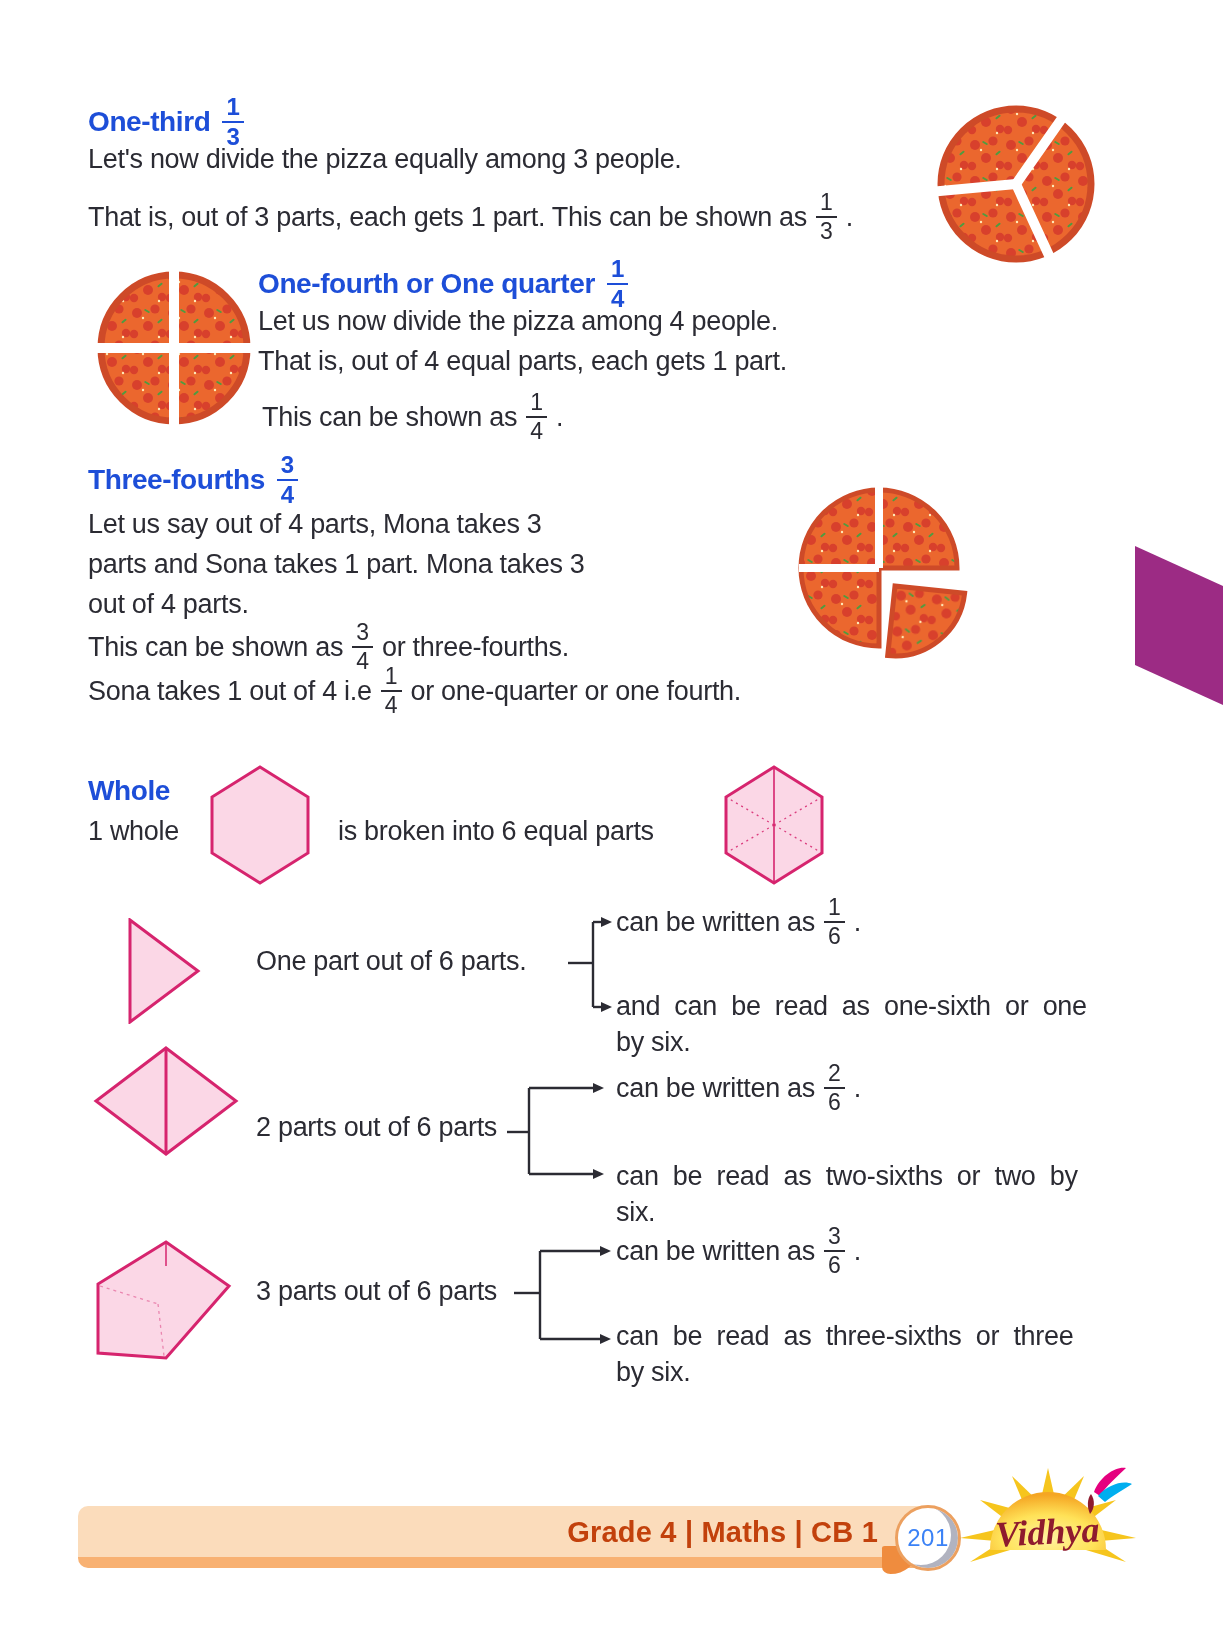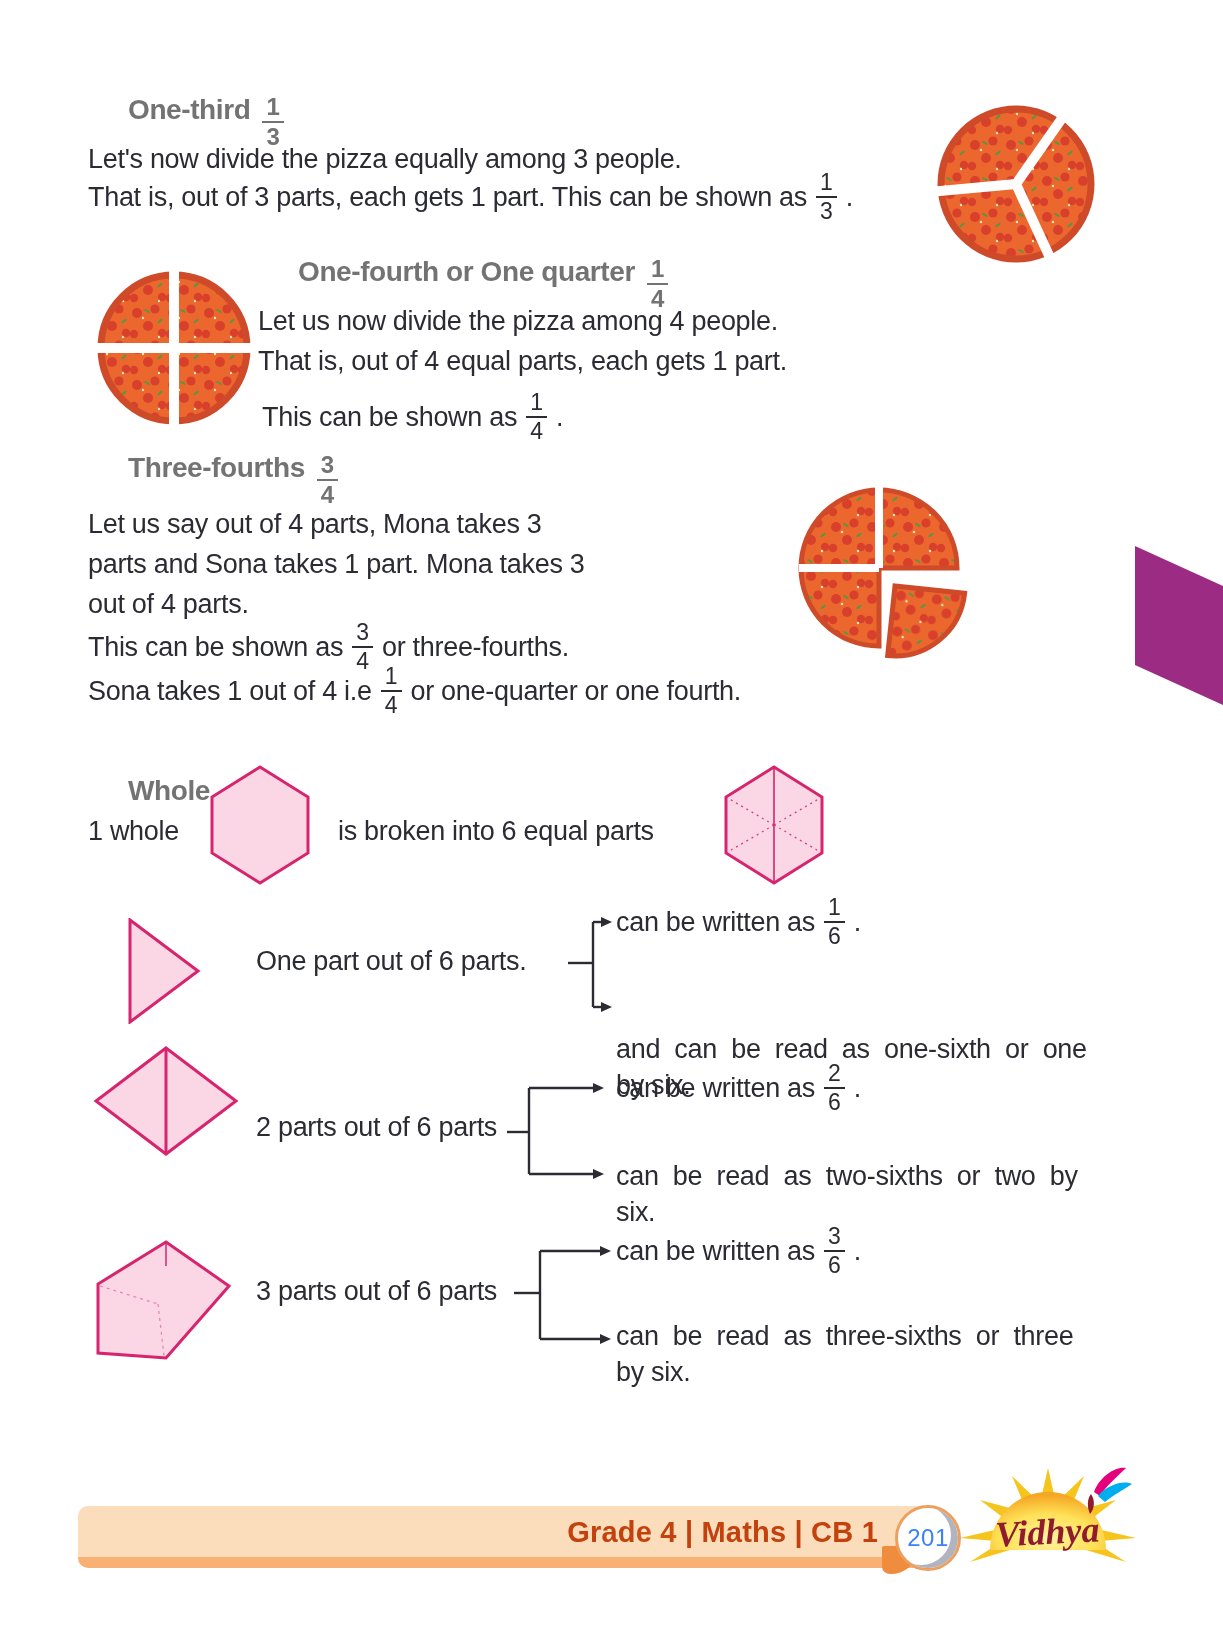--- a/index.html
+++ b/index.html
@@ -1,22 +1,22 @@
 <!DOCTYPE html>
 <html><head>
 <meta charset="utf-8">
 <style>
   html,body{margin:0;padding:0;background:#fff;}
   .page{position:relative;width:1223px;height:1625px;background:#ffffff;overflow:hidden;
         font-family:"Liberation Sans",sans-serif;color:#2b2b33;}
   .abs{position:absolute;}
   .body-line{font-size:27px;line-height:38px;letter-spacing:-0.3px;white-space:nowrap;}
   .frac-line{display:flex;align-items:center;height:58px;font-size:27px;letter-spacing:-0.3px;white-space:nowrap;}
-  .heading{display:flex;gap:10px;color:#737373;font-weight:700;
-           font-size:28px;letter-spacing:-0.4px;white-space:nowrap;margin-left:40px;}
+  .heading{display:flex;align-items:center;gap:10px;color:#1d4ed8;font-weight:700;
+           font-size:28px;letter-spacing:-0.4px;white-space:nowrap;}
   .frac{display:inline-flex;flex-direction:column;align-items:center;font-size:23px;
         line-height:1.08;margin:0 9px;letter-spacing:0;}
   .frac .num{border-bottom:2.5px solid currentColor;padding:0 4px 1px;}
   .frac .den{padding-top:1px;}
   .hfrac{font-size:24px;font-weight:700;margin:0 2px;}
   .read-block{width:492px;font-size:27px;line-height:36px;letter-spacing:-0.3px;}
   .read-block .spread{word-spacing:7px;}
   .label-line{font-size:27px;letter-spacing:-0.3px;white-space:nowrap;}
   .footer-bar{background:#fbdcbb;border-radius:10px 0 0 0;}
   .footer-strip{background:#f8b172;border-radius:0 0 0 10px;}
@@ -34,21 +34,21 @@
 <div class="page">
 
   <div class="abs heading" style="left:88px;top:94px;">
     <span>One-third</span>
     <span class="frac hfrac">
       <span class="num">1</span>
       <span class="den">3</span>
     </span>
   </div>
   <div class="abs body-line" style="left:88px;top:140px;">Let's now divide the pizza equally among 3 people.</div>
-  <div class="abs frac-line" style="left:88px;top:168px;">
+  <div class="abs frac-line" style="left:88px;top:188px;">
     <span>That is, out of 3 parts, each gets 1 part. This can be shown as</span>
     <span class="frac">
       <span class="num">1</span>
       <span class="den">3</span>
     </span>
     <span>.</span>
   </div>
 
   <svg class="abs" style="left:932px;top:100px;" width="168" height="168" viewBox="0 0 168 168">
     <defs>
@@ -204,21 +204,21 @@
   </svg>
 
   <div class="abs frac-line" style="left:616px;top:893px;">
     <span>can be written as</span>
     <span class="frac">
       <span class="num">1</span>
       <span class="den">6</span>
     </span>
     <span>.</span>
   </div>
-  <div class="abs read-block" style="left:616px;top:988px;margin-top:43px;">
+  <div class="abs read-block" style="left:616px;top:988px;">
     <div class="spread">and can be read as one-sixth or one</div>
     <div>by six.</div>
   </div>
 
   <svg class="abs" style="left:93px;top:1046px;" width="146" height="110" viewBox="0 0 146 110">
     <polygon points="73,2 143,55 73,108 3,55" fill="#FBD7E6" stroke="#D6246E" stroke-width="3"></polygon>
     <line x1="73" y1="2" x2="73" y2="108" stroke="#D6246E" stroke-width="3"></line>
   </svg>
   <div class="abs label-line" style="left:256px;top:1112px;">2 parts out of 6 parts</div>
 

